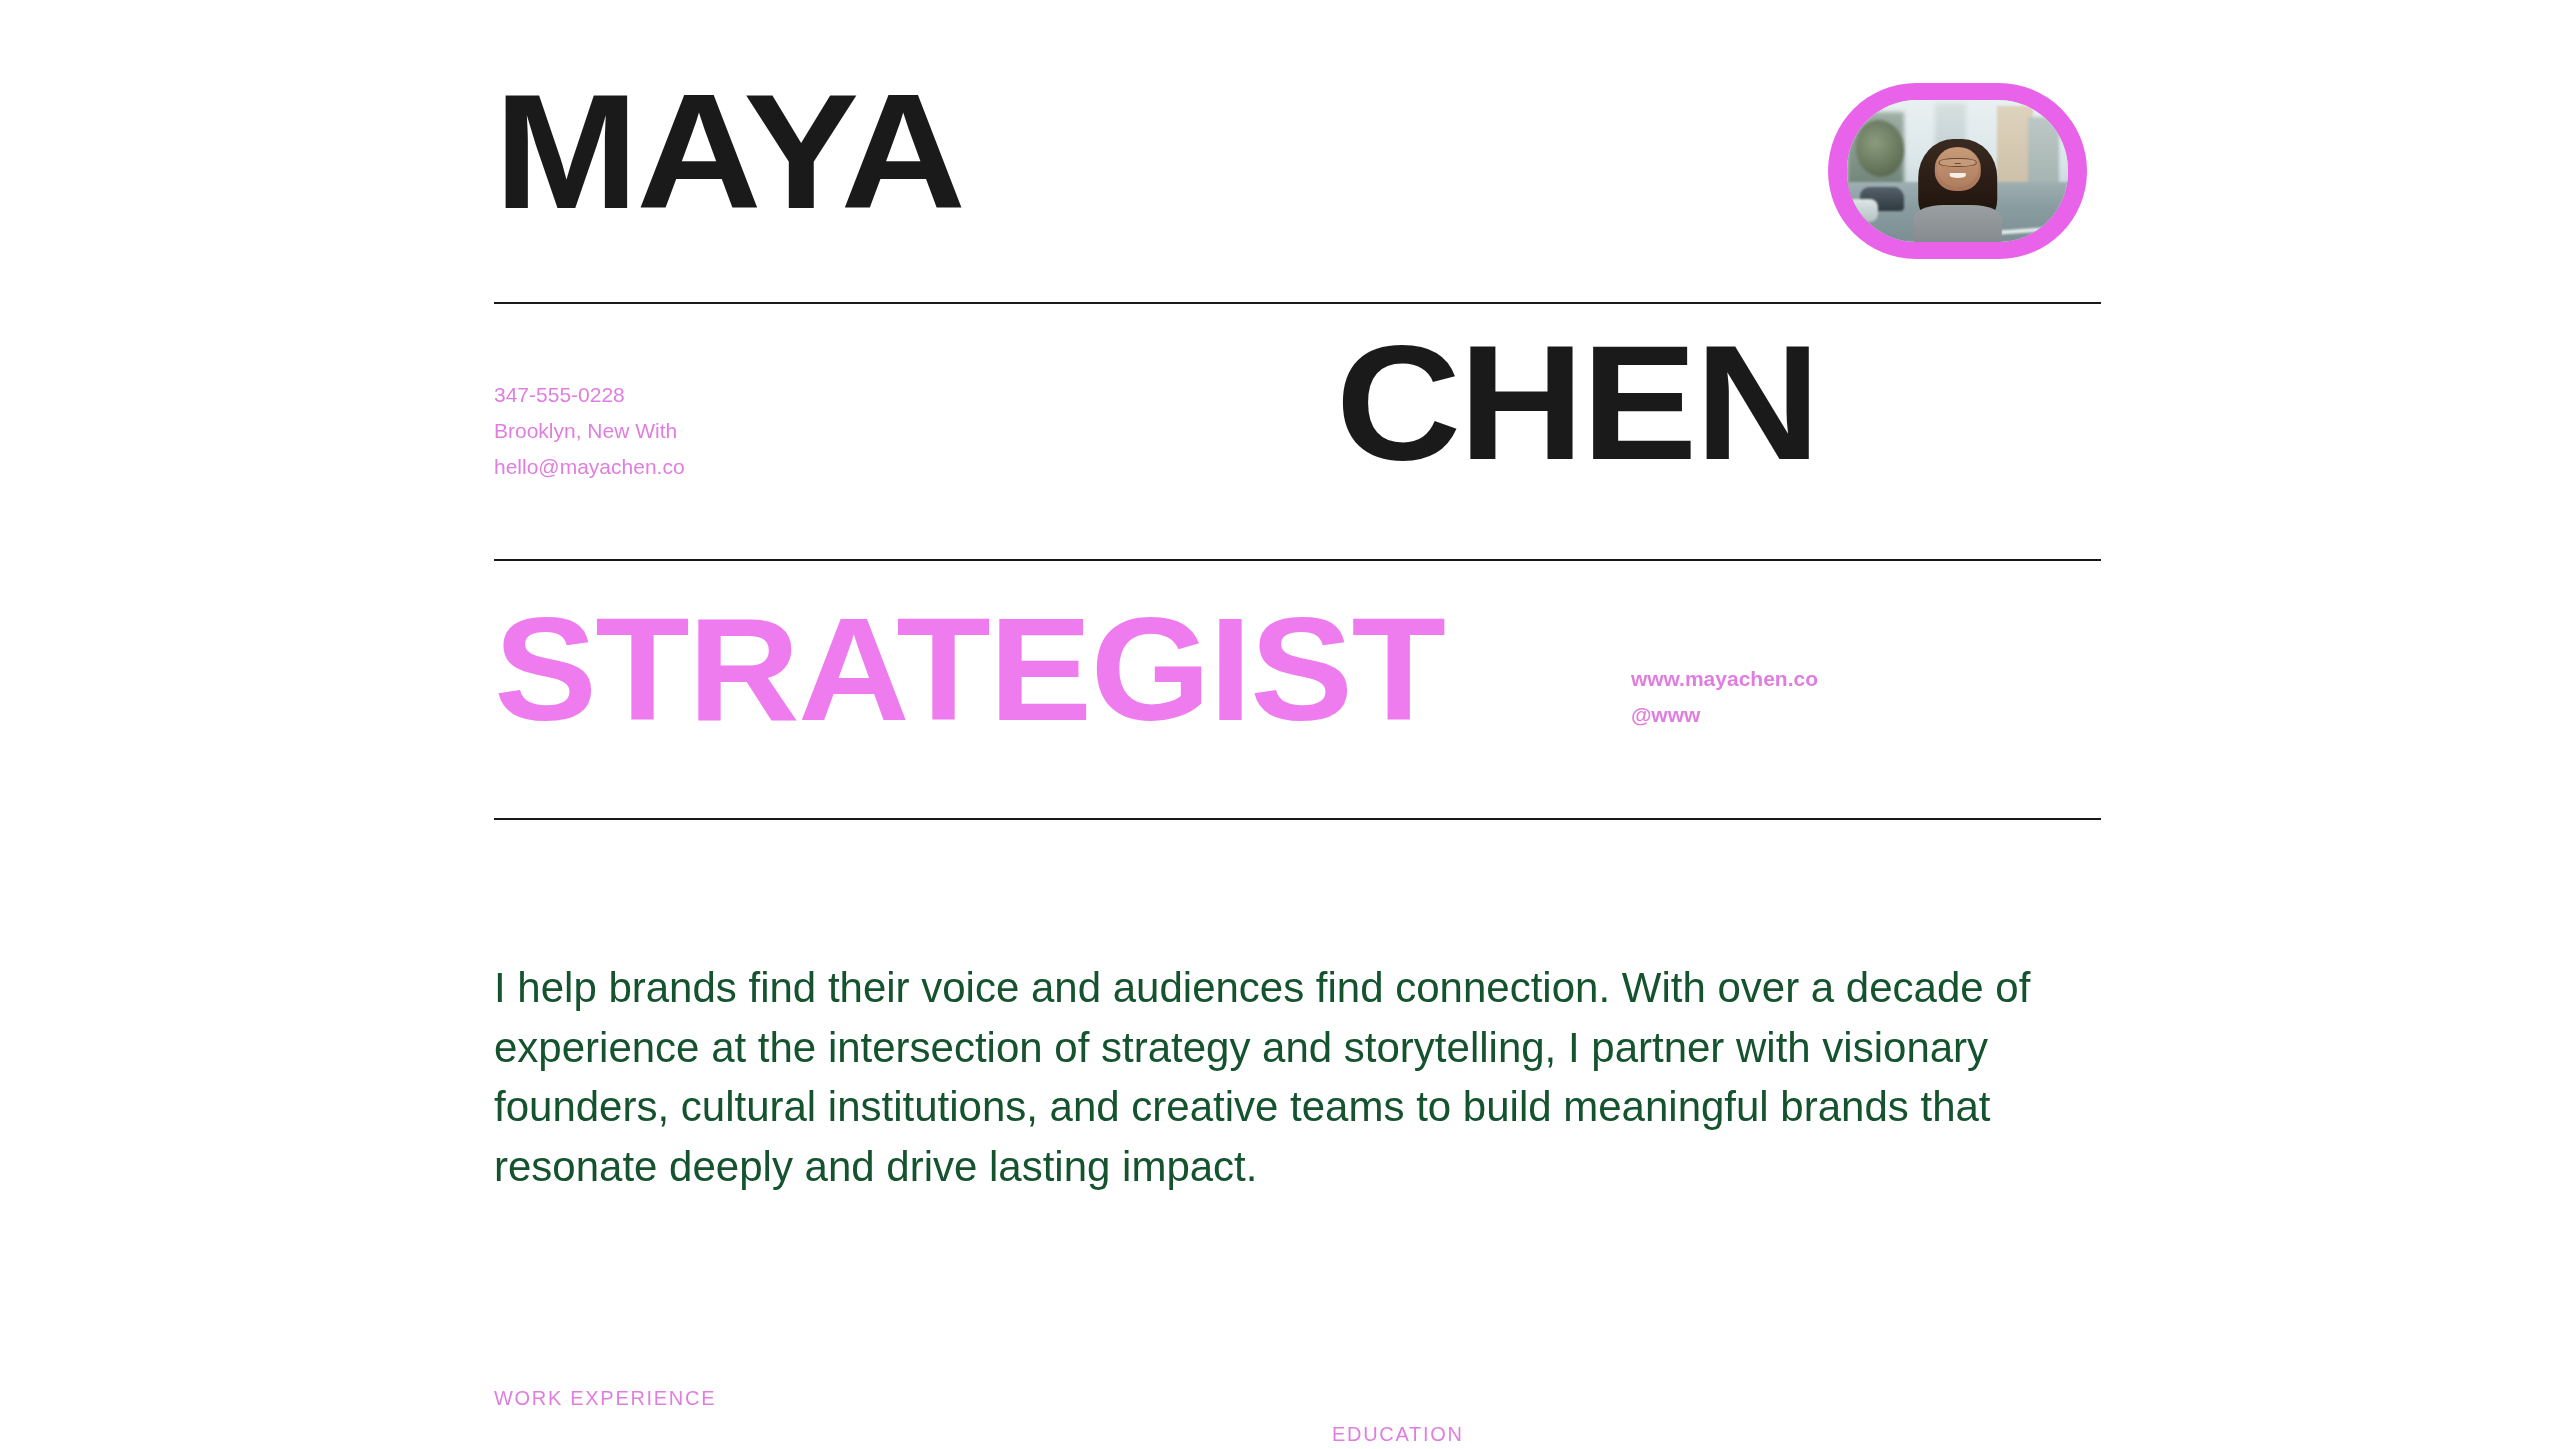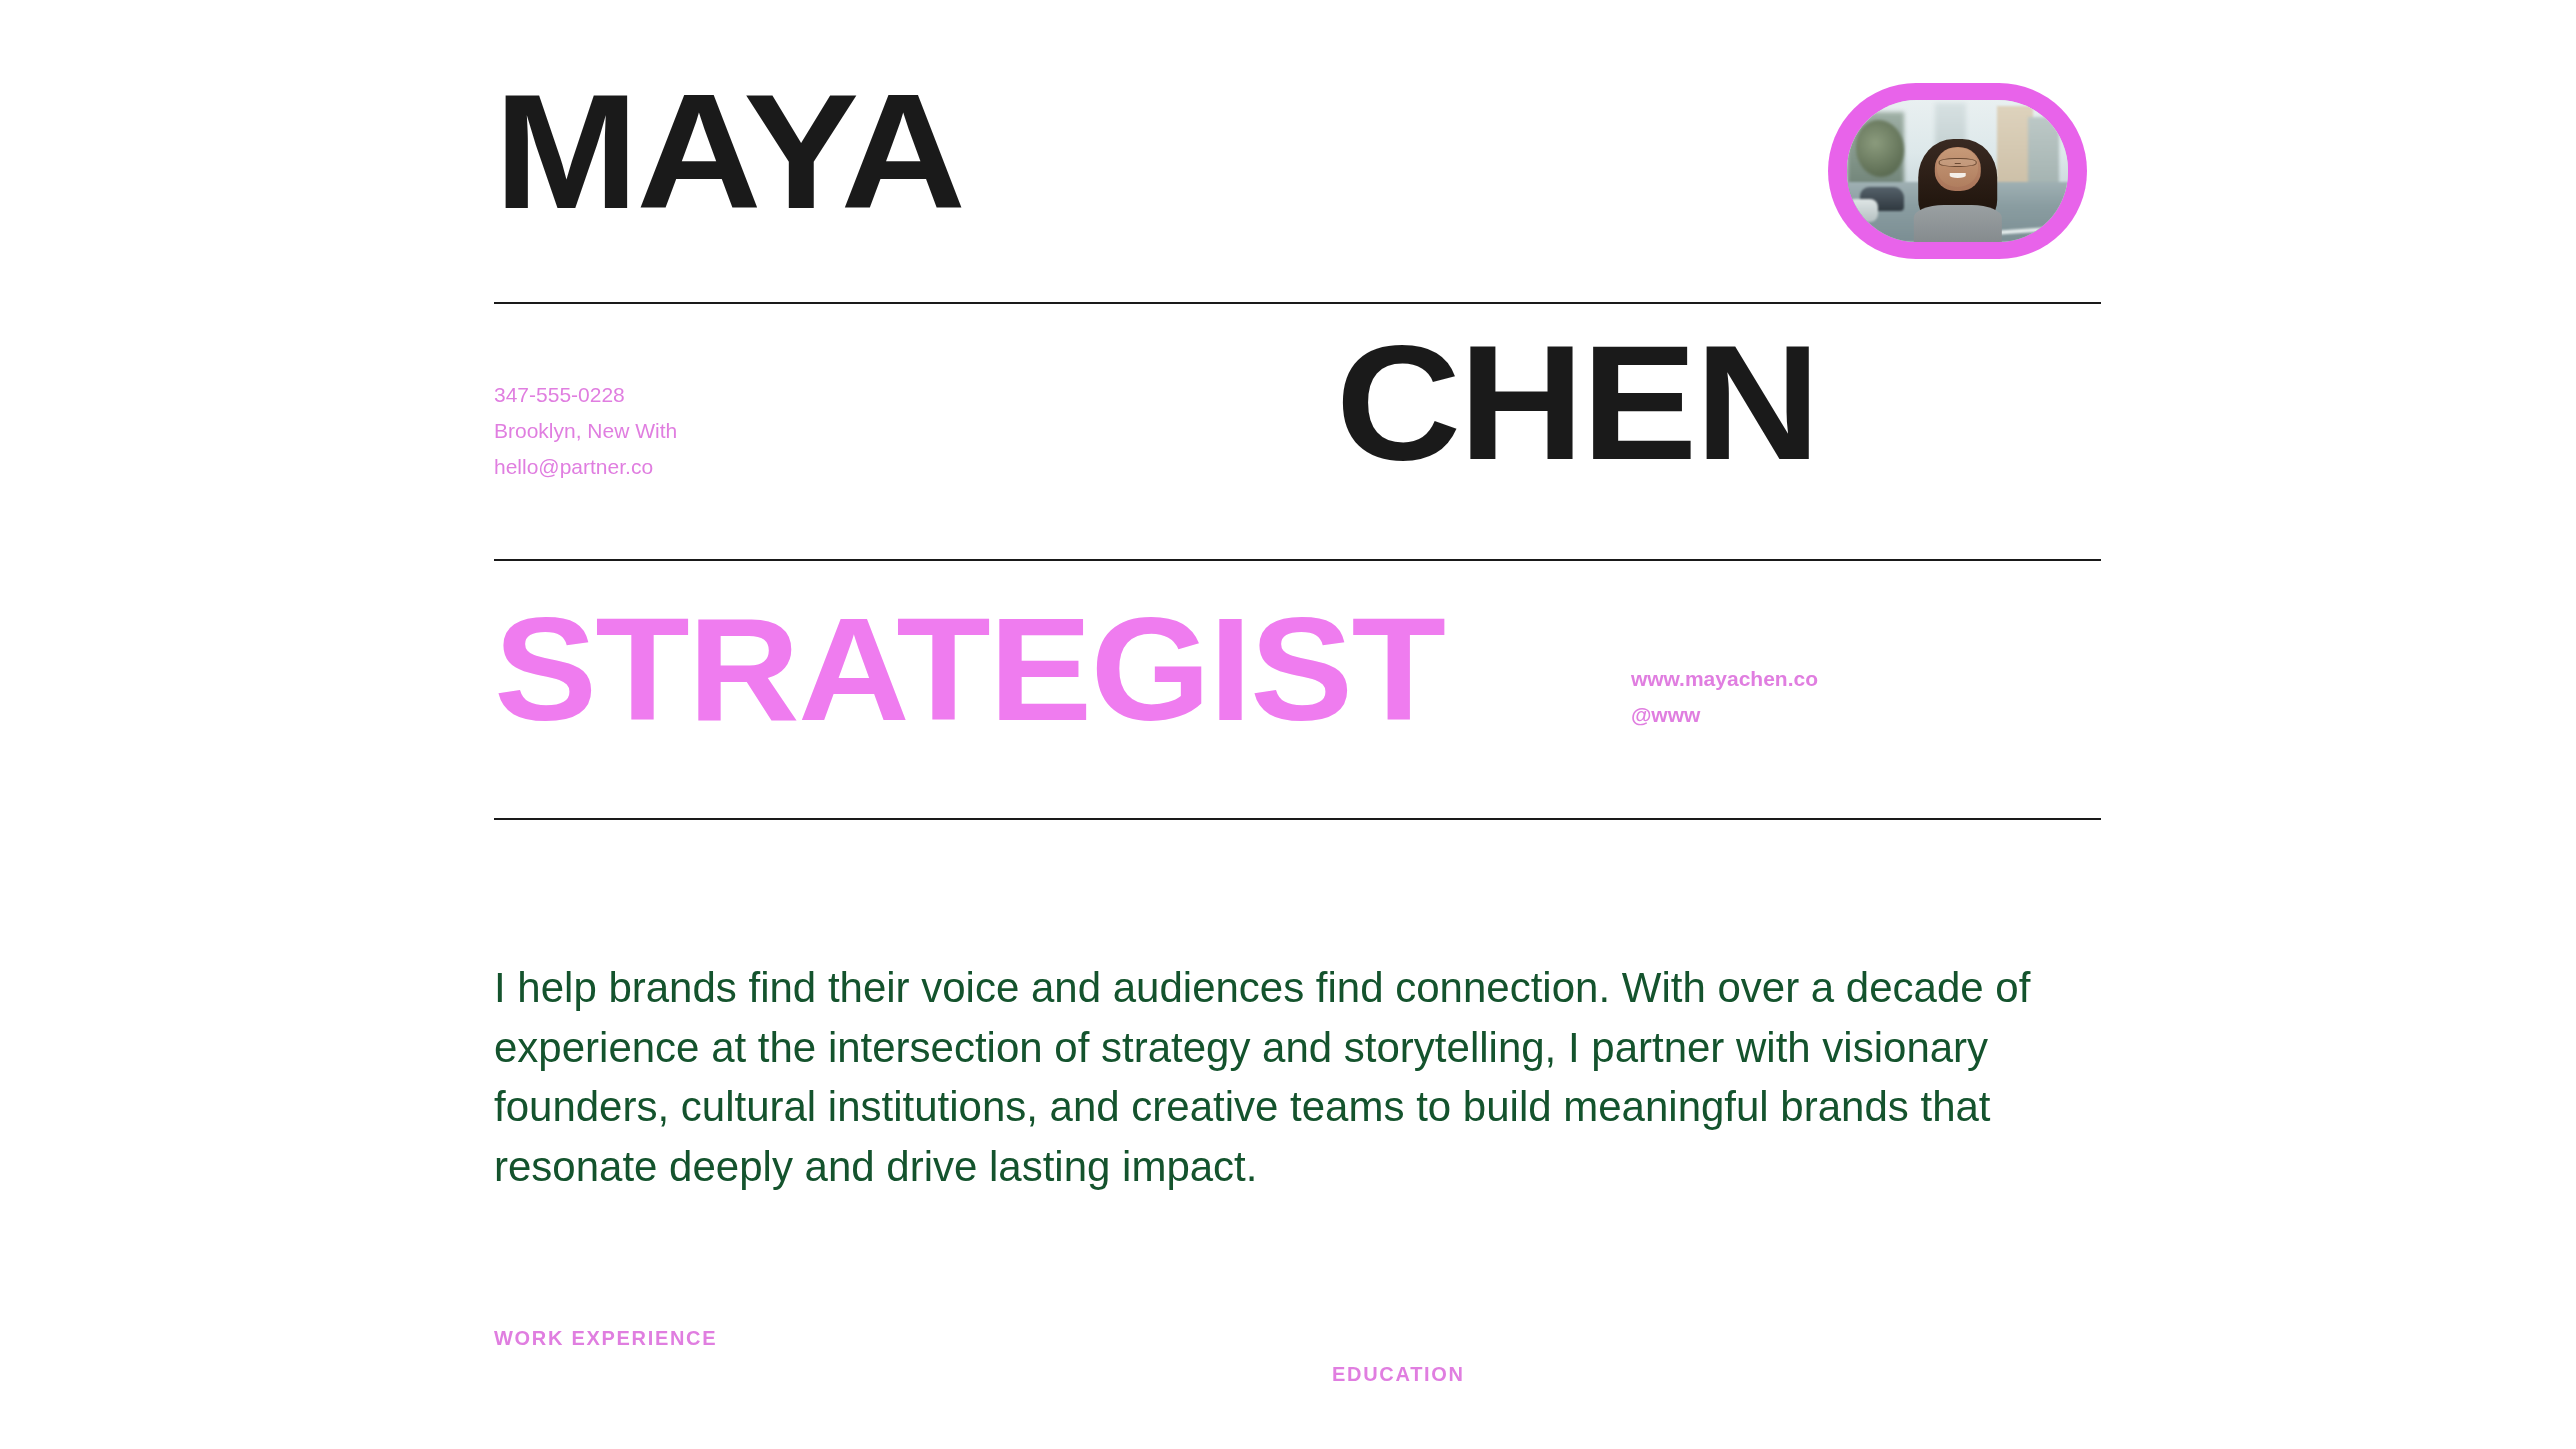--- a/index.html
+++ b/index.html
@@ -219,23 +219,23 @@
     width:1610px;
     font-size:42px;
     line-height:1.42;
     color:#14532d;
     font-weight:400;
   }
 
   
   .section-heading {
     position:absolute;
-    top:1327px;
+    top:1387px;
     font-size:20px;
-    font-weight:700;
+    font-weight:400;
     letter-spacing:0.085em;
     color:#e07ee0;
     text-transform:uppercase;
     white-space:nowrap;
     text-align:right;
   }
   .heading-work { left:494px; }
   .heading-education { left:1332px;margin-top:36px; }
 </style>
 </head>
@@ -264,21 +264,21 @@
       <div class="ph-smile"></div>
       <div class="ph-body"></div>
     </div>
   </div>
 
   <div class="rule rule-1"></div>
 
   <div class="contact">
     <div>347-555-0228</div>
     <div>Brooklyn, New With</div>
-    <div>hello@partner.co</div>
+    <div>hello@mayachen.co</div>
   </div>
 
   <div class="display-name last-name">CHEN</div>
 
   <div class="rule rule-2"></div>
 
   <div class="role">STRATEGIST</div>
 
   <div class="links">
     <div>www.mayachen.co</div>

